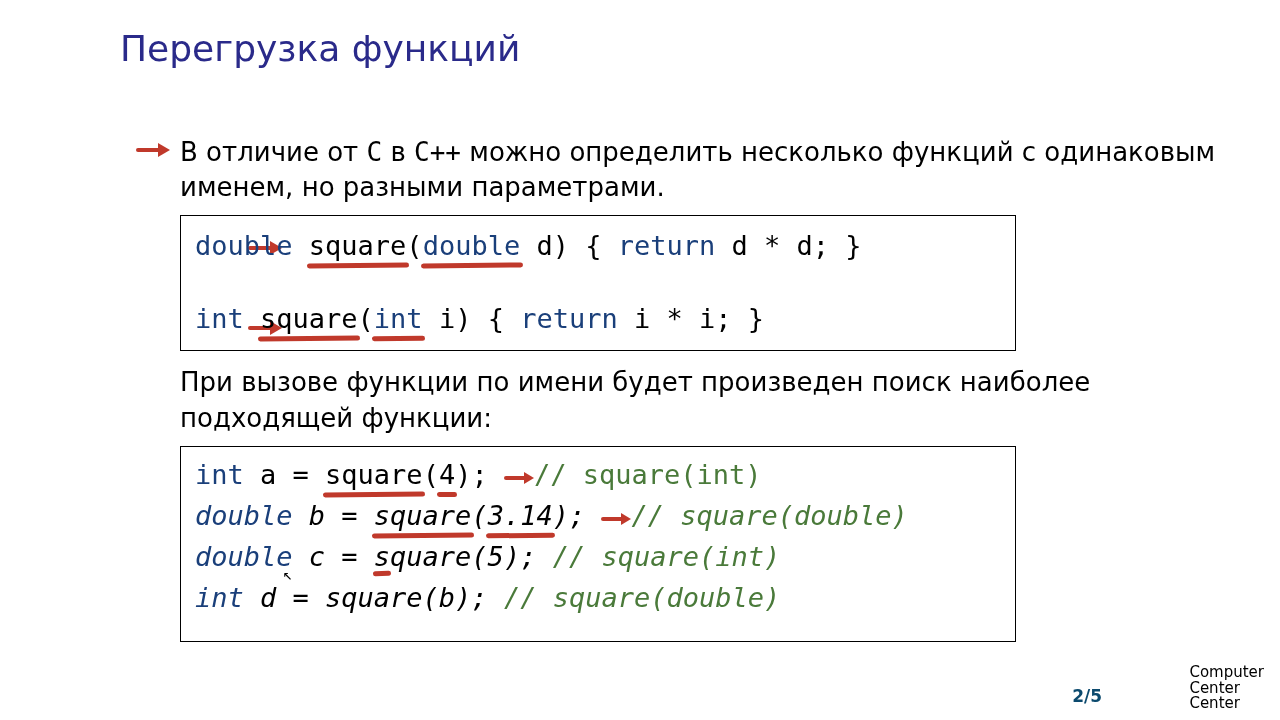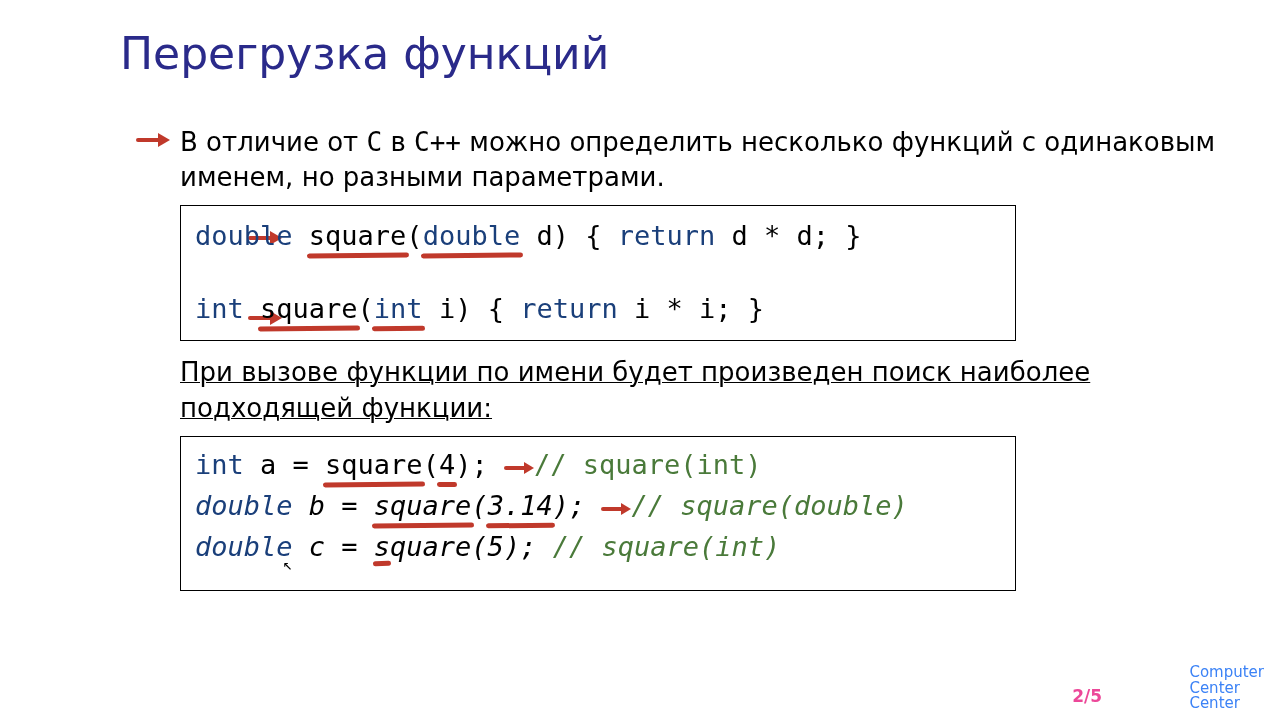--- a/index.html
+++ b/index.html
@@ -14,23 +14,23 @@
   }
   .slide {
     position: relative;
     width: 1280px;
     height: 720px;
     box-sizing: border-box;
     padding: 28px 60px 0 120px;
   }
   .title {
     color: #2a2a8a;
-    font-size: 44px;
+    font-size: 36px;
     font-weight: 400;
-    margin: 0 0 46px 0;
+    margin: 0 0 66px 0;
   }
   .bullet-row {
     position: relative;
     margin-left: 60px;
     margin-bottom: 8px;
   }
   .arrow {
     position: absolute;
     left: -44px;
     top: 6px;
@@ -91,29 +91,29 @@
     vertical-align: -2px;
     width: 30px;
     height: 16px;
   }
   .page-num {
     position: absolute;
     right: 178px;
     bottom: 14px;
     font-size: 17px;
     font-weight: 600;
-    color: #ec4899;
+    color: #0c4a6e;
   }
   .logo {
     position: absolute;
     right: 16px;
     bottom: 8px;
     font-size: 15px;
     line-height: 1.05;
-    color: #3b82f6;
+    color: #000000;
     font-weight: 500;
   }
   .cursor {
     position: absolute;
     font-size: 16px;
     color: #000;
     pointer-events: none;
   }
 </style>
 </head>
@@ -152,41 +152,44 @@
       <div class="code-line">
         <span class="kw">double</span><span> </span><span class="underline">square</span><span>(</span><span class="underline kw">double</span><span> d) { </span><span class="kw">return</span><span> d * d; }</span>
       </div>
       <div style="height:34px;"></div>
       <div class="code-line">
         <span class="kw">int</span><span>    </span><span class="underline">square</span><span>(</span><span class="underline kw">int</span><span>    </span><span>i) { </span><span class="kw">return</span><span> i * i; }</span>
       </div>
     </div>
   </div>
 
-  <div class="bullet-row" style="margin-top:14px; margin-bottom:6px;text-decoration:underline;">
+  <div class="bullet-row" style="margin-top:14px; margin-bottom:6px;">
     <span class="body-text">При вызове функции по имени будет произведен поиск наиболее подходящей функции:</span>
   </div>
 
   <div class="code-frame tight">
     <div class="code-line">
       <span class="kw">int</span><span>    </span><span>a = </span><span class="underline">square</span><span>(</span><span class="underline">4</span><span>);</span><span>      </span><span class="inline-arrow"><svg viewBox="0 0 30 16">
             <line x1="2" y1="8" x2="22" y2="8" stroke="#c0392b" stroke-width="4" stroke-linecap="round"></line>
             <polygon points="20,2 30,8 20,14" fill="#c0392b"></polygon>
           </svg></span><span class="cm">// square(int)</span>
     </div>
     <div class="code-line">
       <span class="kw">double</span><span> </span><span>b = </span><span class="underline">square</span><span>(</span><span class="underline">3.14</span><span>);</span><span>  </span><span class="inline-arrow"><svg viewBox="0 0 30 16">
             <line x1="2" y1="8" x2="22" y2="8" stroke="#c0392b" stroke-width="4" stroke-linecap="round"></line>
             <polygon points="20,2 30,8 20,14" fill="#c0392b"></polygon>
           </svg></span><span class="cm">// square(double)</span>
     </div>
     <div class="code-line">
       <span class="kw">double</span><span> </span><span style="position:relative;"><span>c = square(5);</span><span style="position:absolute;left:64px;bottom:-4px;width:18px;height:5px;background:#c0392b;border-radius:3px;transform:rotate(-3deg);"></span></span><span>     </span><span class="cm">// square(int)</span>
       <span class="cursor" style="left:88px; top:26px;">↖</span>
     </div>
+    <div class="code-line">
+      <span class="kw">int</span><span>    </span><span>d = square(b);</span><span>     </span><span class="cm">// square(double)</span>
+    </div>
   </div>
 
   <div class="page-num">2/5</div>
   <div class="logo">
     <div>Computer</div>
     <div>Center</div>
     <div>Center</div>
   </div>
 
 </div>

